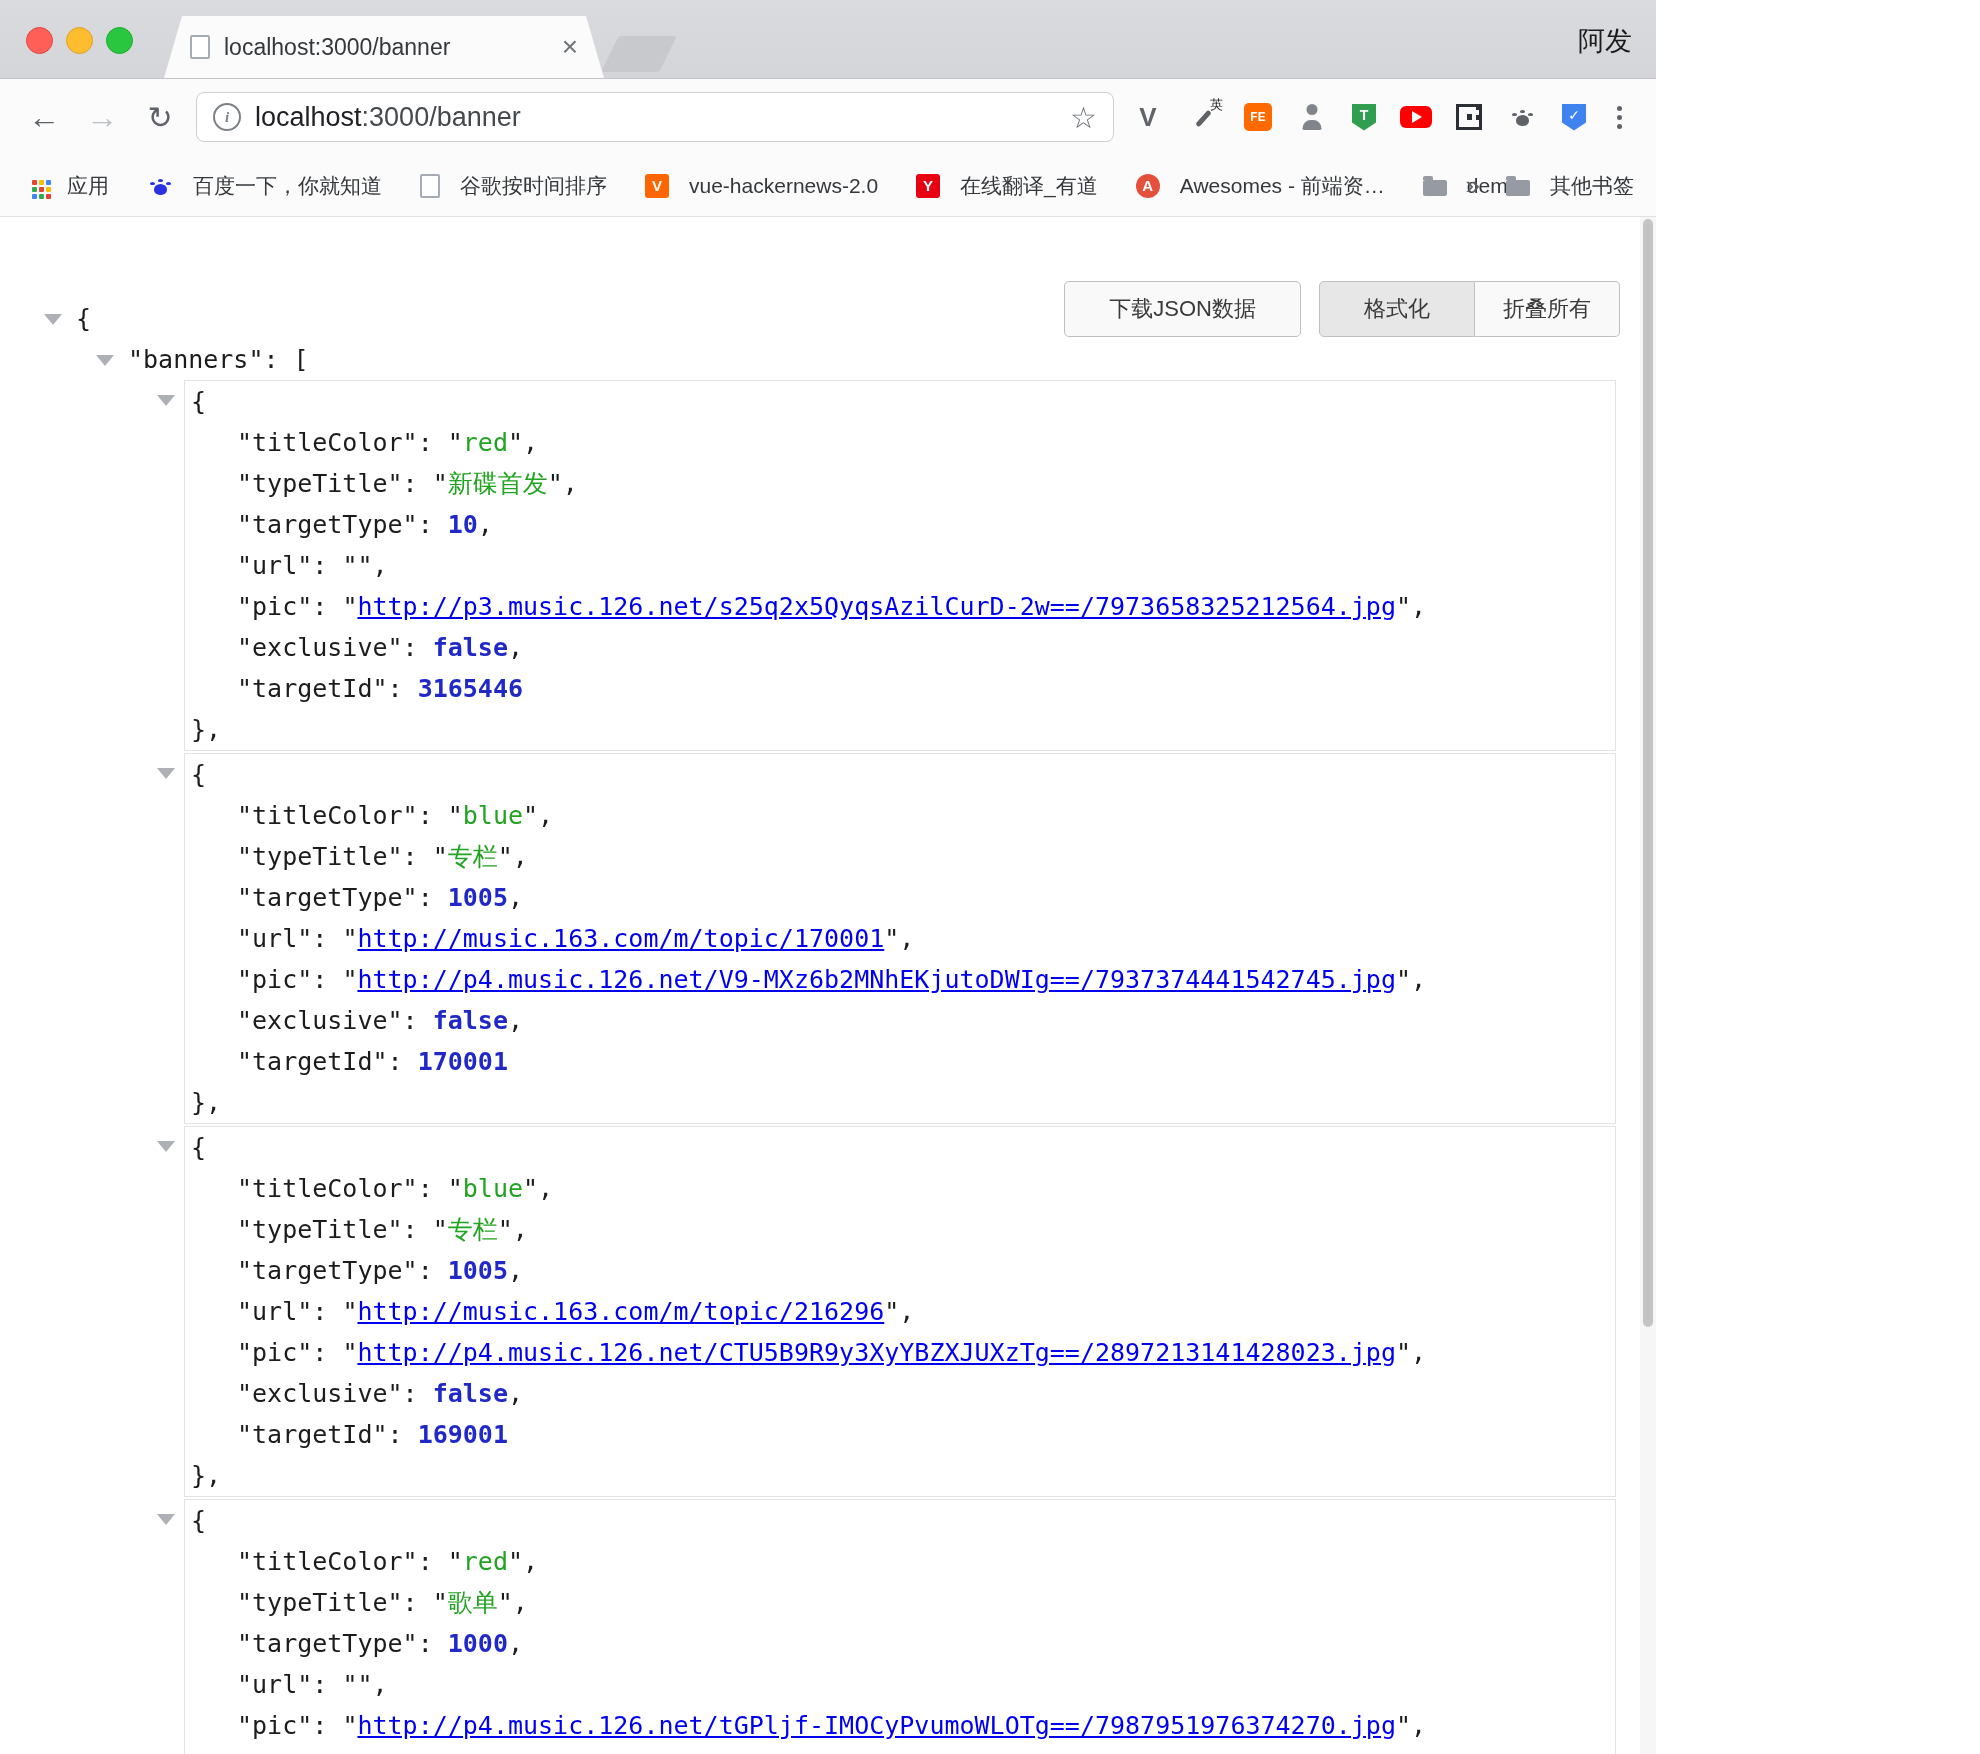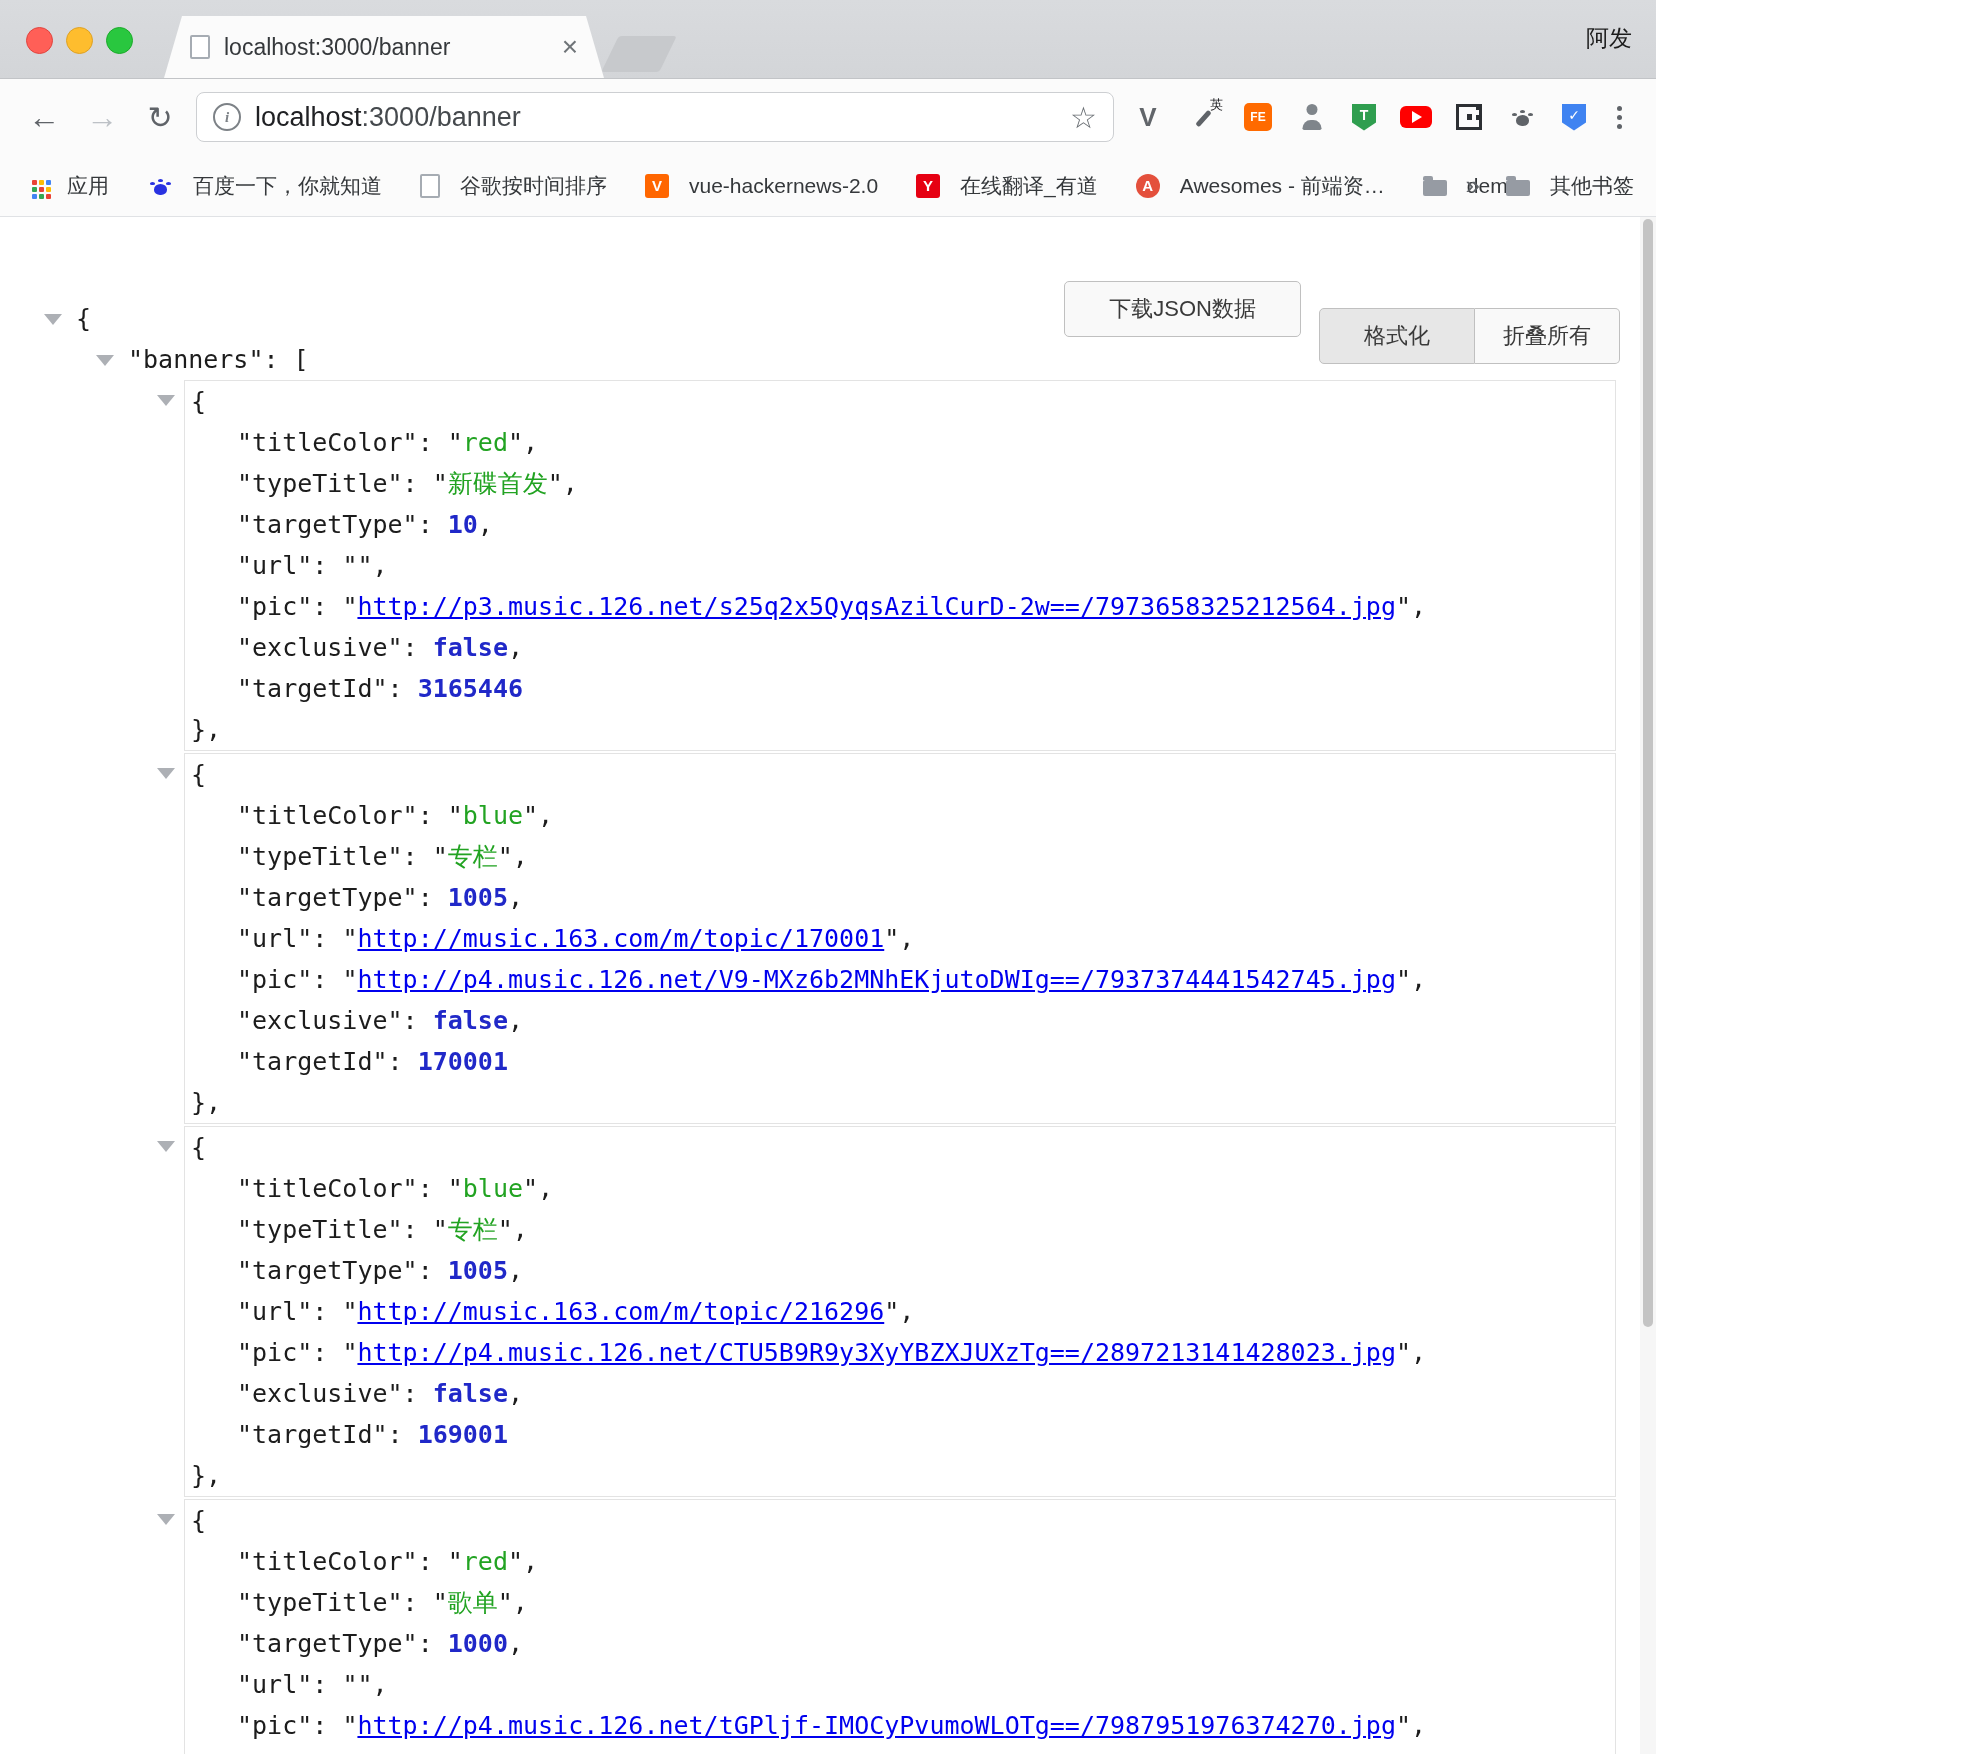--- a/index.html
+++ b/index.html
@@ -15,21 +15,21 @@
   .light.yellow{background:#febd2e;border:1px solid #dea123;}
   .light.green{background:#29c73f;border:1px solid #1aab29;}
   .tab{position:relative;margin-left:164px;width:440px;height:62px;background:#fbfbfb;
        clip-path:polygon(18px 0,calc(100% - 18px) 0,100% 100%,0 100%);
        display:flex;align-items:center;padding:0 26px;box-sizing:border-box;gap:14px;}
   .tab-title{font-size:23px;color:#35383b;flex:1;white-space:nowrap;overflow:hidden;}
   .tab-close{font-size:28px;color:#6f7478;line-height:1;}
   .tab-close::before{content:"×";}
   .newtab-stub{width:58px;height:36px;margin:0 0 6px 6px;background:#c7c9cc;
                transform:skewX(-26deg);border-radius:3px;}
-  .profile{position:absolute;right:24px;top:23px;font-size:23px;color:#1c1c1c;}
+  .profile{position:absolute;right:24px;top:23px;font-size:27px;color:#1c1c1c;}
 
   
   .toolbar{height:76px;background:#fbfbfb;display:flex;align-items:center;padding:0 22px;gap:14px;}
   .navbtn{width:44px;height:44px;display:flex;align-items:center;justify-content:center;
           font-size:32px;color:#5f6368;flex:none;}
   .navbtn.disabled{color:#bdc1c6;}
   .back-icon::before{content:"←";}
   .forward-icon::before{content:"→";}
   .reload-icon::before{content:"↻";font-size:30px;}
   .omnibox{flex:1;height:48px;background:#fff;border:1px solid #cdcfd2;border-radius:8px;
@@ -106,21 +106,21 @@
   .bm-right{position:absolute;right:22px;display:flex;align-items:center;gap:26px;}
   .chevrons{font-size:26px;color:#5f6368;}
 
   
   .content{position:relative;height:1538px;background:#fff;overflow:hidden;}
   .page-actions{position:absolute;top:64px;right:36px;display:flex;gap:18px;z-index:5;}
   .btn{height:56px;font-size:22px;color:#3a3a3a;background:#f9f9f9;border:1px solid #c0c0c0;
        border-radius:5px;font-family:inherit;cursor:pointer;}
   .download-btn{padding:0 44px;}
   .btn-group{display:inline-flex;}
-  .btn-group .btn{border-radius:0;margin-top:27px;}
+  .btn-group .btn{border-radius:0;}
   .btn-group .btn.first{border-radius:5px 0 0 5px;background:#e7e7e7;padding:0 44px;}
   .btn-group .btn.last{border-radius:0 5px 5px 0;border-left:none;padding:12px 28px;}
 
   
   .json{padding:81px 40px 0 44px;font-family:"DejaVu Sans Mono","Liberation Mono",monospace;
         font-size:25px;line-height:41px;color:#1c1c1c;}
   .jline{height:41px;white-space:nowrap;}
   .tri{display:inline-block;width:0;height:0;border-left:9px solid transparent;
        border-right:9px solid transparent;border-top:11px solid #adb0b5;margin-right:14px;
        vertical-align:2px;cursor:pointer;}

